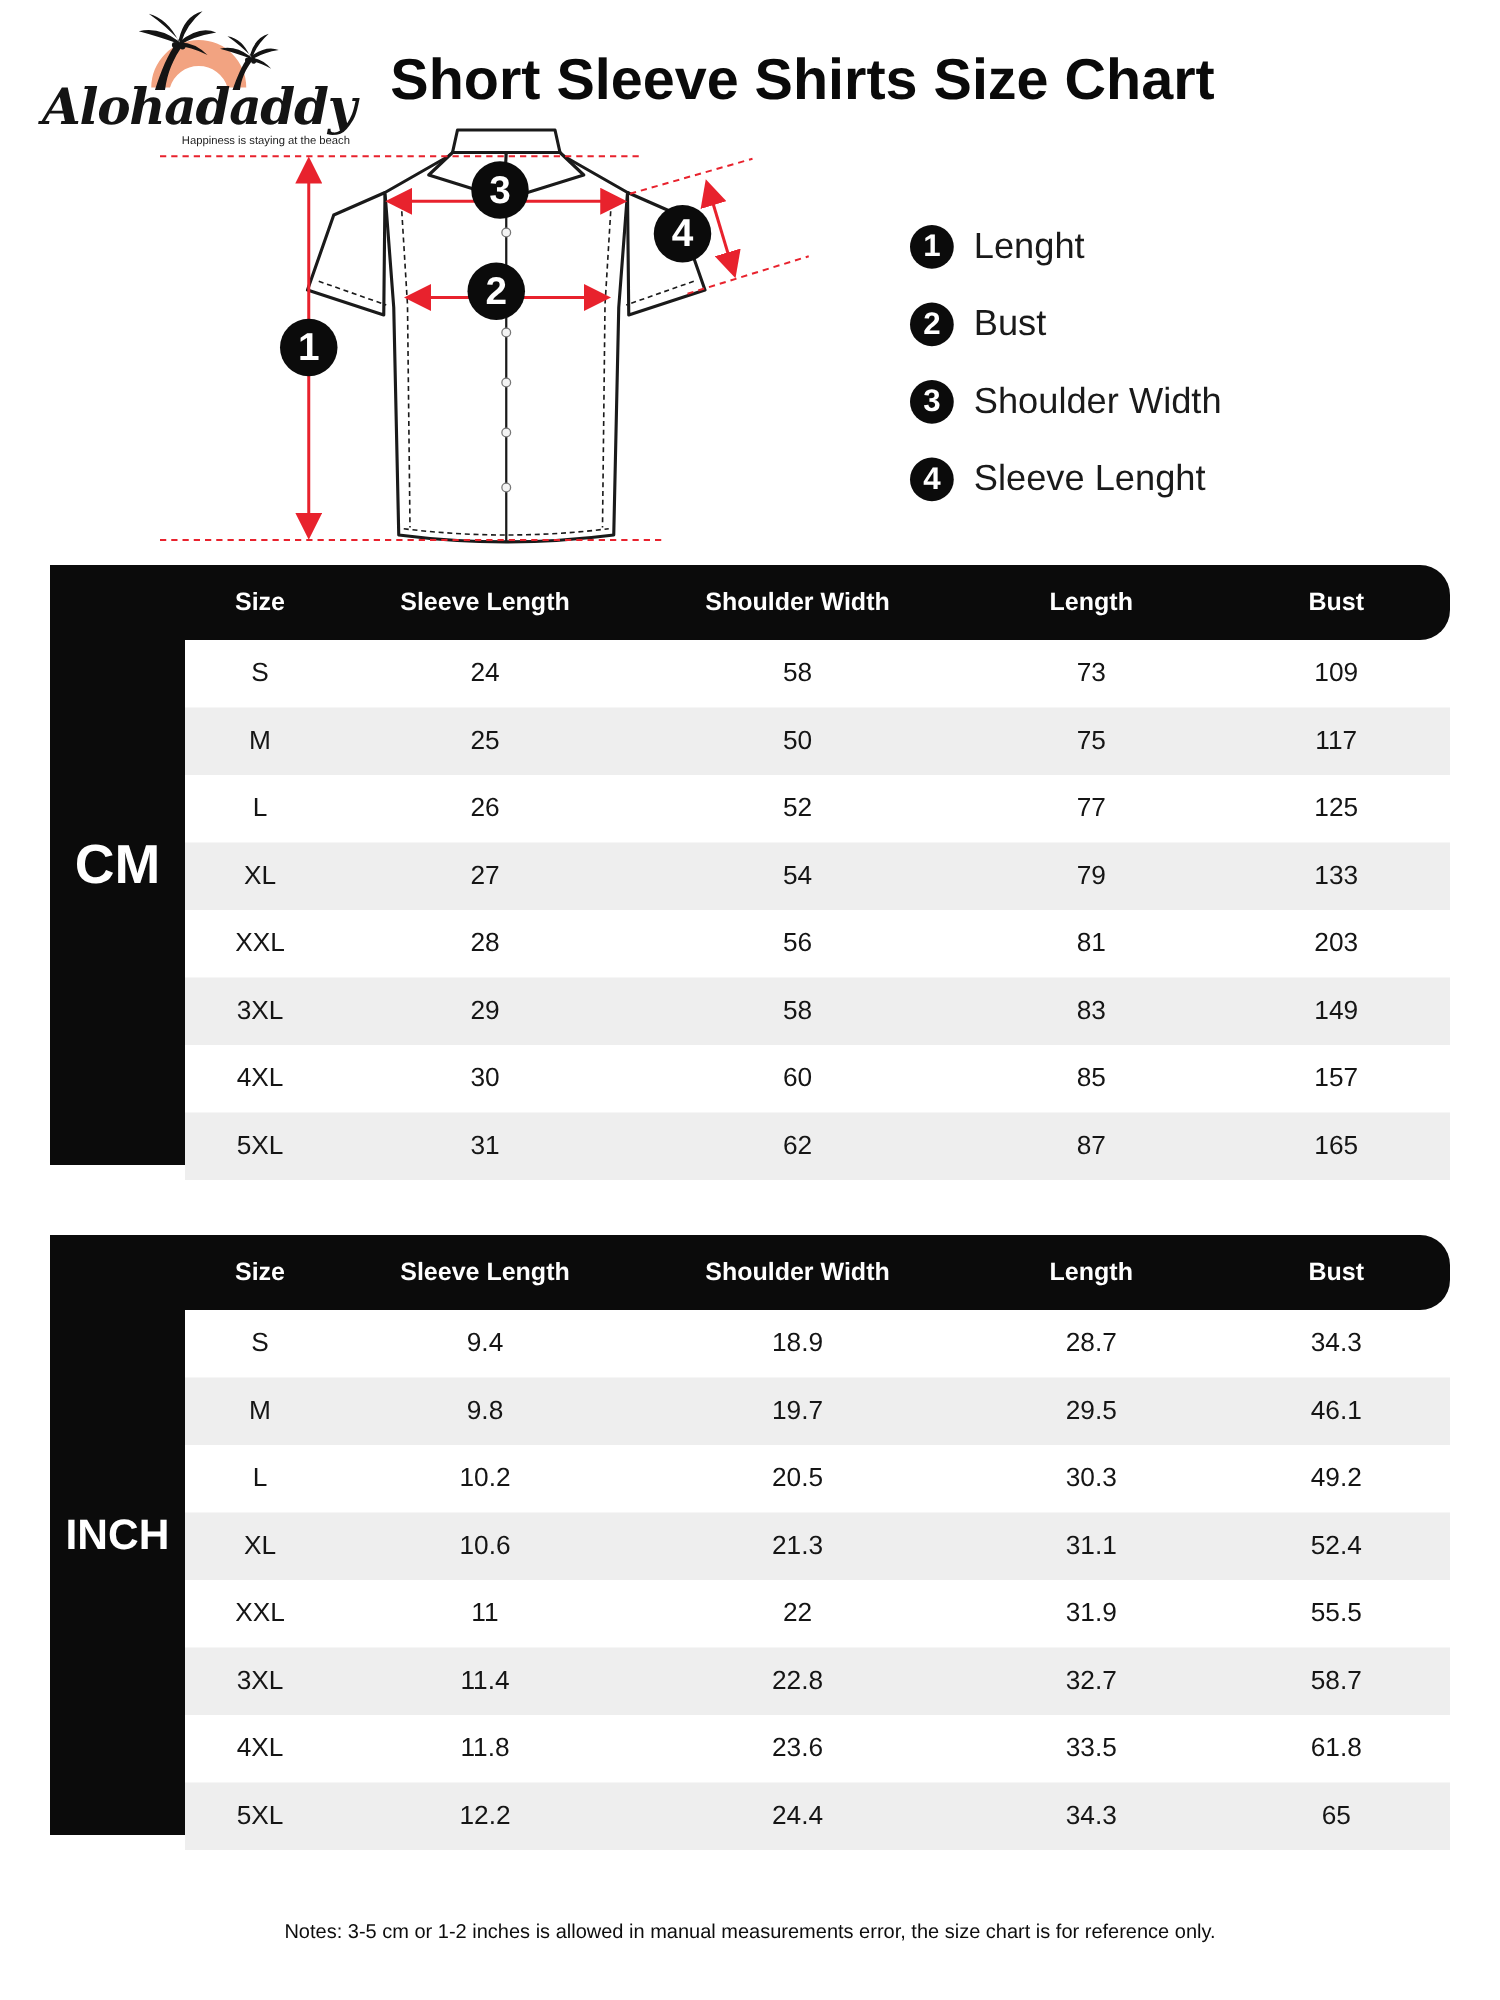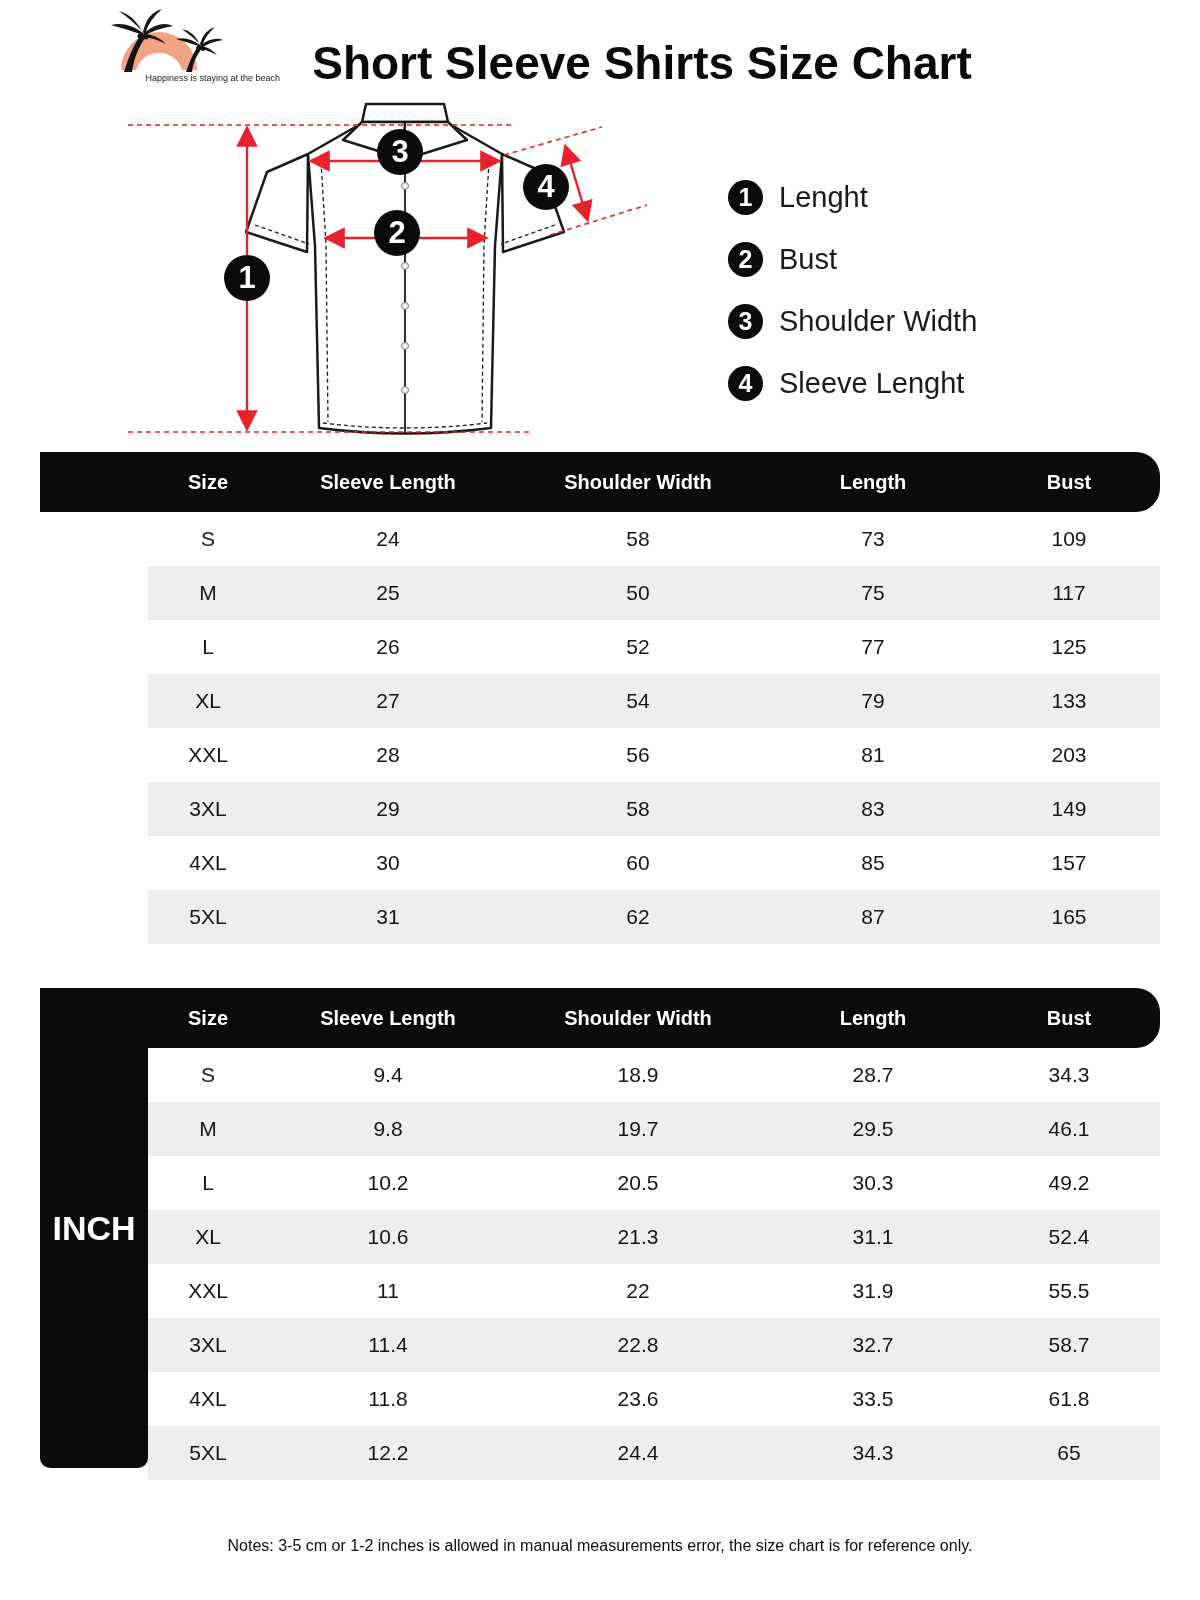--- a/index.html
+++ b/index.html
@@ -30,21 +30,21 @@
                   font-weight:bold; font-size:25px; display:flex; align-items:center; justify-content:center; flex:0 0 auto; }
   .legend-label { font-size:29px; color:#1a1a1a; }
 
   
   .size-table { position:absolute; left:40px; width:1120px; height:480px; }
   .cm-table   { top:452px; }
   .inch-table { top:988px; }
   .unit-band { position:absolute; left:0; top:0; bottom:0; width:108px; background:#0b0b0b;
                display:flex; align-items:center; justify-content:center; color:#fff; font-weight:bold; }
   .cm-table .unit-band   { font-size:44px; }
-  .inch-table .unit-band { font-size:34px;border-radius:10px; }
+  .inch-table .unit-band { font-size:34px; }
   .thead { position:relative; height:60px; background:#0b0b0b; border-radius:0 24px 24px 0;
            display:grid; grid-template-columns:108px 120px 240px 260px 210px 182px;
            align-items:center; color:#fff; font-weight:bold; font-size:20px; text-align:center; }
   .tbody { margin-left:108px; }
   .trow { display:grid; grid-template-columns:120px 240px 260px 210px 182px; height:54px;
           align-items:center; text-align:center; font-size:21px; color:#151515; }
   .tbody .trow:nth-child(even) { background:#eeeeee; }
 
   
   .note { position:absolute; left:0; top:1537px; width:1200px; text-align:center; font-size:16px; color:#0d0d0d; }
@@ -74,20 +74,21 @@
         <path d="M112,66 C116,55 119,47 125,39 L129,41 C122,50 119,57 118,66 Z"></path>
         <path d="M126,39 Q114,30 102,33 Q113,36 127,41 Z"></path>
         <path d="M126,39 Q120,25 108,23 Q118,30 128,40 Z"></path>
         <path d="M126,38 Q130,24 141,21 Q131,30 128,40 Z"></path>
         <path d="M127,39 Q139,30 149,34 Q136,36 127,42 Z"></path>
         <path d="M127,40 Q136,41 143,49 Q132,43 125,43 Z"></path>
         <circle cx="124" cy="42" r="2"></circle>
           <circle cx="129" cy="43" r="2"></circle>
       </g>
     </svg>
+    <div class="brand">Alohadaddy</div>
     <div class="tagline">Happiness is staying at the beach</div>
   </div>
 
   <h1 class="page-title">Short Sleeve Shirts Size Chart</h1>
 
   <svg class="diagram-svg" width="670" height="352" viewBox="0 0 670 352">
     <defs>
       <marker id="ah" markerWidth="9" markerHeight="9" refX="7" refY="4.5" orient="auto-start-reverse">
         <path d="M0,0 L9,4.5 L0,9 Z" fill="#e8222d"></path>
       </marker>
@@ -150,20 +151,21 @@
       <span class="legend-badge">3</span>
       <span class="legend-label">Shoulder Width</span>
     </div>
     <div class="legend-item">
       <span class="legend-badge">4</span>
       <span class="legend-label">Sleeve Lenght</span>
     </div>
   </div>
 
   <div class="size-table cm-table">
+    <div class="unit-band">CM</div>
     <div class="thead">
       <span></span>
       <span>Size</span>
       <span>Sleeve Length</span>
       <span>Shoulder Width</span>
       <span>Length</span>
       <span>Bust</span>
     </div>
     <div class="tbody">
       <div class="trow">

